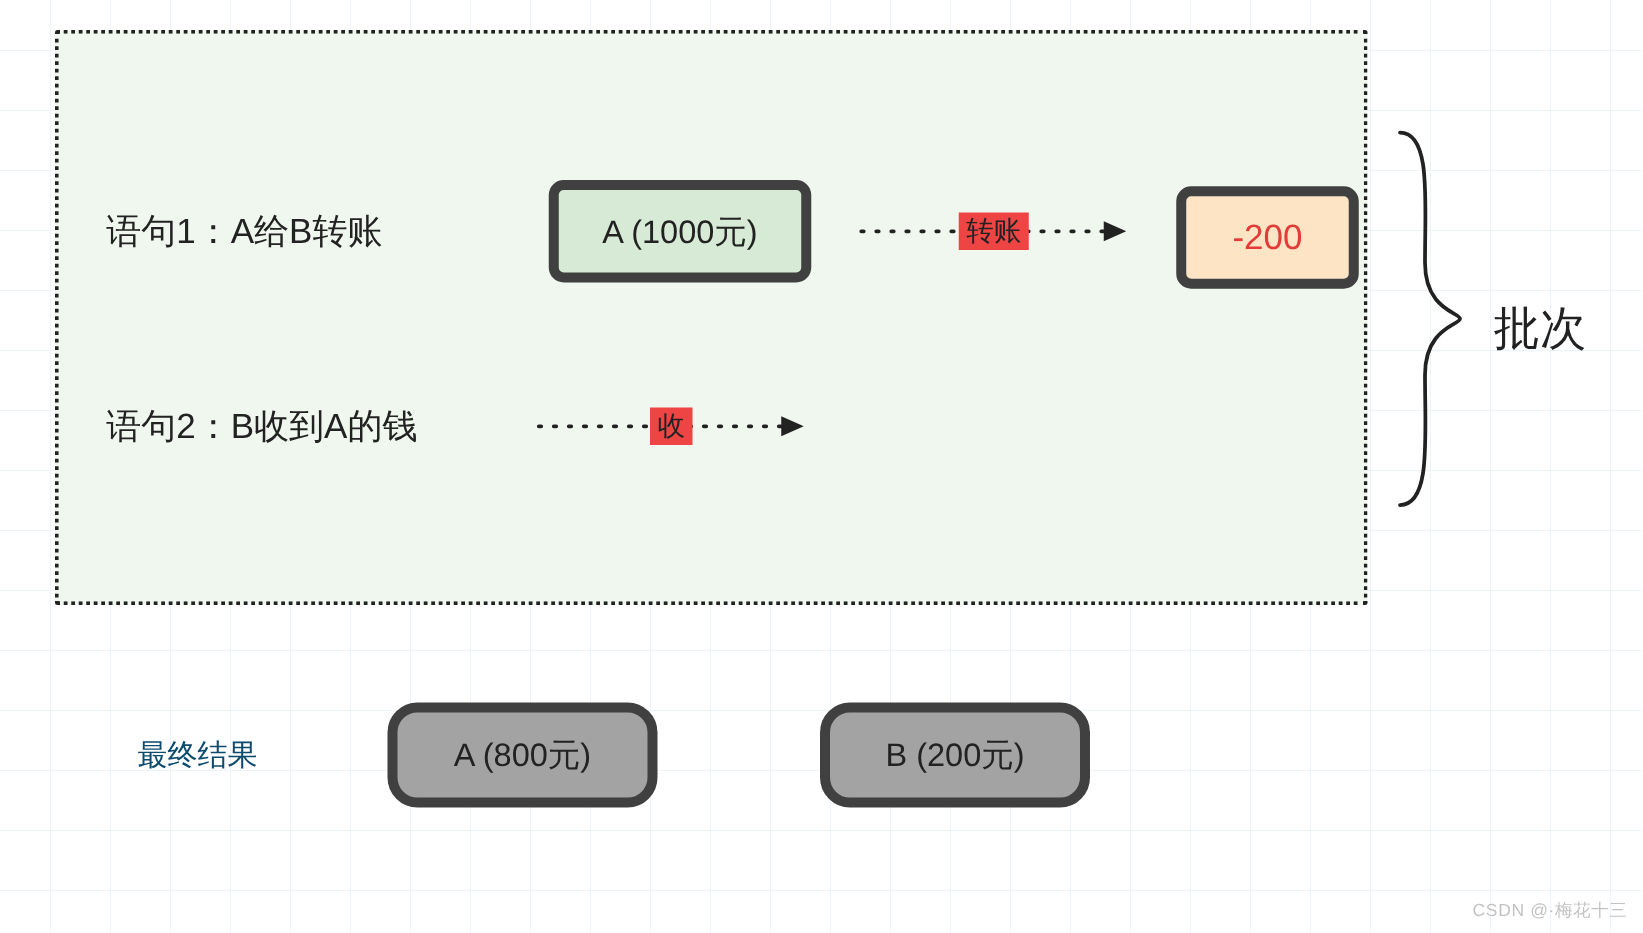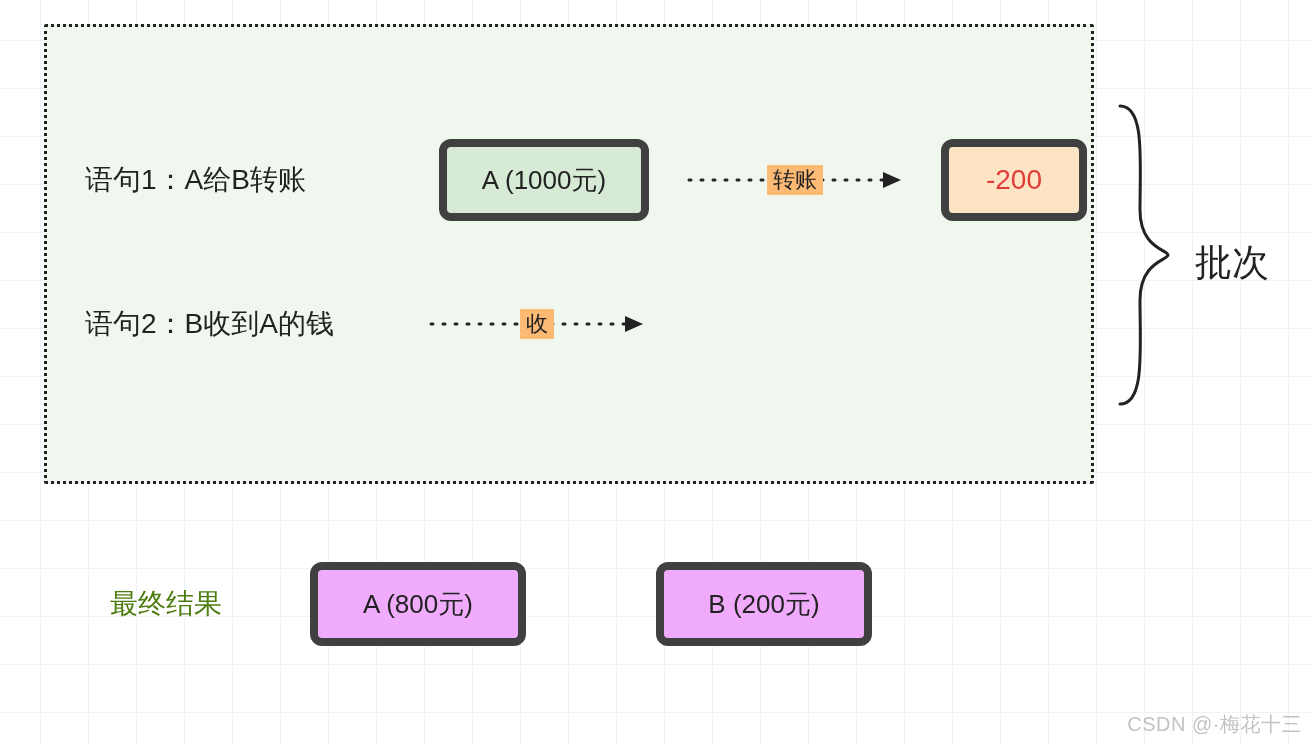--- a/index.html
+++ b/index.html
@@ -26,76 +26,76 @@
       left: 44px;
       top: 24px;
       width: 1050px;
       height: 460px;
       background: #eff7ee;
       border: 3px dotted #222;
       border-radius: 2px;
     }
     .row { position: absolute; display: flex; align-items: center; }
     .row1 { left: 38px; top: 112px; gap: 24px; }
-    .row2 { left: 38px; top: 278px; }
+    .row2 { left: 38px; top: 295px; }
     .stmt-label {
       font-size: 28px;
       color: #222;
       width: 330px;
     }
     .node {
       border: 8px solid #404040;
       border-radius: 12px;
       display: flex;
       align-items: center;
       justify-content: center;
       font-size: 26px;
       color: #222;
     }
     .green-node { background: #d7ead5; }
-    .orange-node { background: #fce4c4; }
-    .purple-node { background: #f0abfc; }
+    .orange-node { background: #fce4c4; margin-top: 10px; }
+    .purple-node { background: #a3a3a3; border-radius: 24px; }
     .sz-wide  { width: 210px; height: 82px; }
     .sz-med   { width: 146px; height: 82px; }
     .sz-big   { width: 216px; height: 84px; }
     .arrow-wrap {
       position: relative;
       display: flex;
       align-items: center;
       margin: 0 14px;
     }
     .arrow-wrap svg { display: block; }
     .arrow-label {
       position: absolute;
       left: 50%;
       top: 50%;
       transform: translate(-50%, -50%);
-      background: #fdba74;
+      background: #ef4444;
       padding: 0 6px;
       font-size: 22px;
       color: #222;
     }
     .red-text  { color: #e23c39; font-size: 28px; font-weight: 500; }
     .green-text{ color: #2f9e44; font-size: 28px; font-weight: 500; }
     .side-label {
       position: absolute;
       left: 1195px;
       top: 238px;
       font-size: 37px;
       color: #222;
     }
     .brace { position: absolute; left: 1110px; top: 100px; }
     .result-row { left: 110px; top: 562px; }
-    .result-label { font-size: 28px; color: #4d7c0f; width: 200px; }
+    .result-label { font-size: 24px; color: #0c4a6e; width: 200px; }
     .result-row .purple-node { margin-right: 130px; font-size: 26px; }
     .watermark {
       position: absolute;
       right: 12px;
       bottom: 8px;
-      font-size: 20px;
+      font-size: 14px;
       color: rgba(120,120,120,0.45);
       letter-spacing: 0.5px;
     }
   </style>
 </head>
 <body>
 
 <div class="grid-bg"></div>
 
 <div class="canvas">

